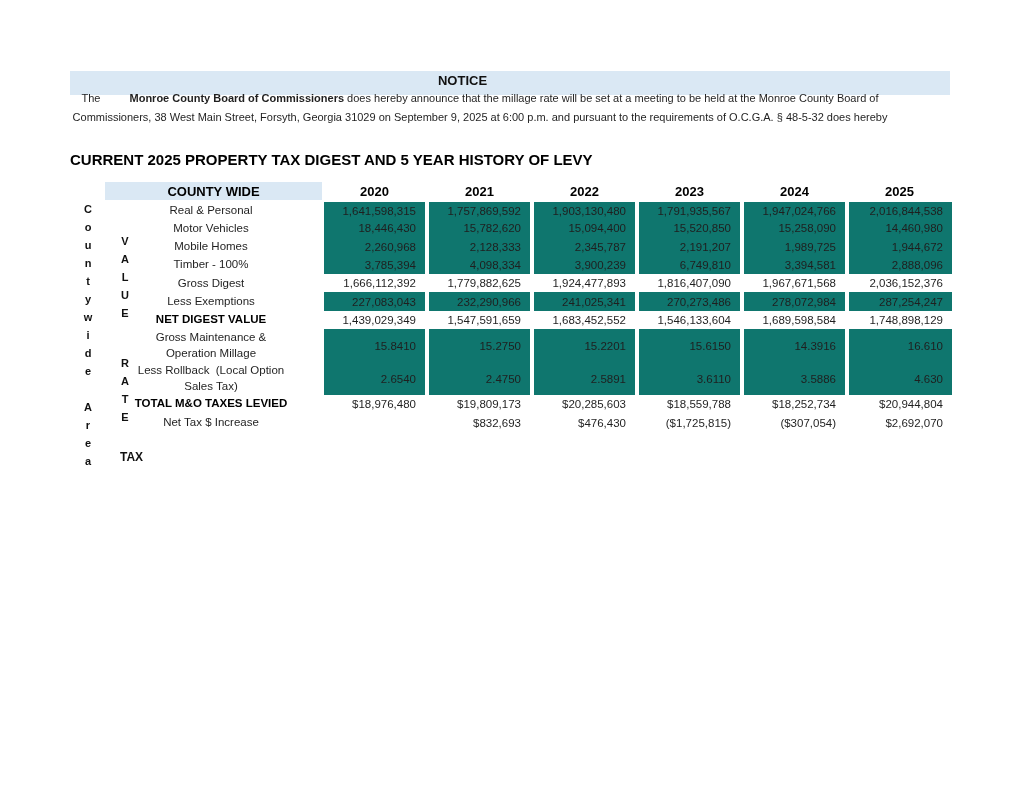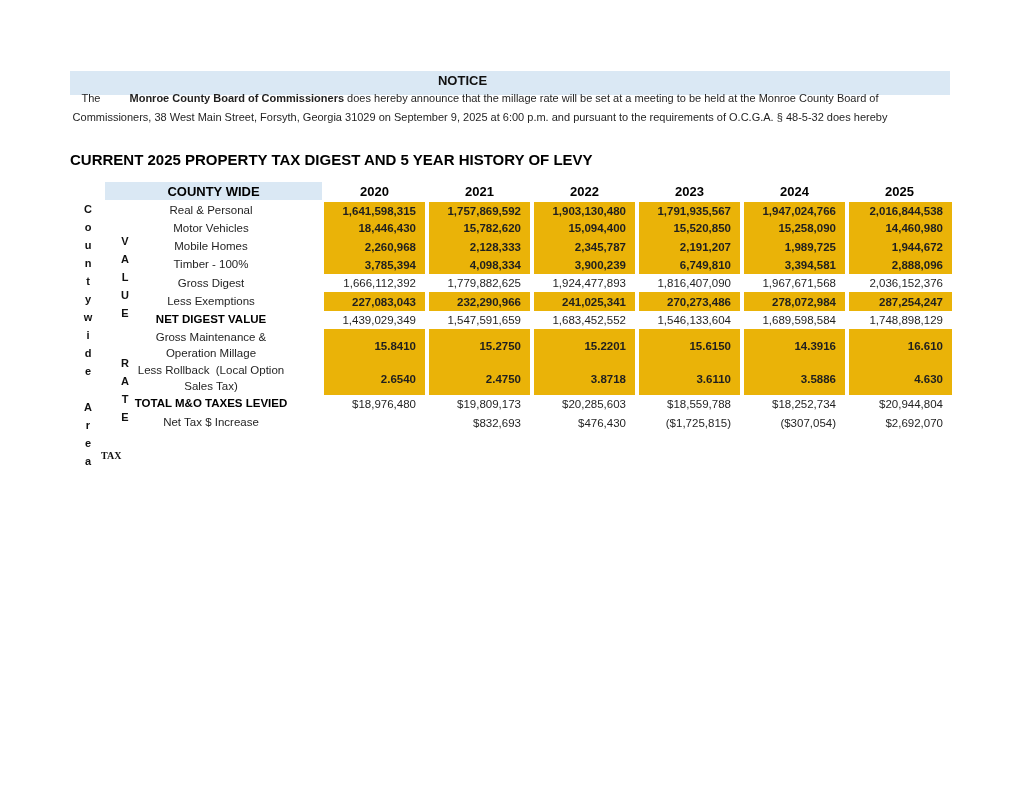--- a/index.html
+++ b/index.html
@@ -44,22 +44,22 @@
   .vstack {
     position: absolute;
     font-weight: 700; font-size: 11px; color: #111;
     line-height: 18px; text-align: center; width: 14px;
   }
   .stack-countywide { left: 81px; top: 200px; }
   .stack-area       { left: 81px; top: 398px; }
   .stack-value      { left: 118px; top: 232px; }
   .stack-rate       { left: 118px; top: 354px; }
   .tax-label {
-    position: absolute; left: 101px; top: 450px;
-    font-weight: 700; font-size: 10px; color: #111; font-family: Liberation Serif, serif;
+    position: absolute; left: 120px; top: 450px;
+    font-weight: 700; font-size: 12px; color: #111;
   }
 
   
   .digest-table {
     position: absolute; left: 105px; top: 182px;
     border-collapse: collapse; table-layout: fixed;
     width: 847px;
     font-size: 11.5px; color: #1f1f1f;
   }
   .digest-table col.c-label { width: 217px; }
@@ -79,21 +79,21 @@
     text-align: center; padding-right: 3px;
     white-space: pre; line-height: 15.5px;
   }
   .label-cell.bold-label { font-weight: 700; color: #000; }
 
   .value-cell {
     text-align: right; padding-right: 9px;
     border-left: 4px solid #ffffff;
     white-space: nowrap;
   }
-  .value-cell.shaded { background: #eab308; font-weight: bold; }
+  .value-cell.shaded { background: #0f766e; }
 </style>
 </head>
 <body>
 
 <div class="notice-banner">
   <span>NOTICE</span>
 </div>
 
 <div class="notice-body">
   <div class="notice-line"><span>The </span><b>Monroe County Board of Commissioners</b><span> does hereby announce that the millage rate will be set at a meeting to be held at the Monroe County Board of</span></div>
@@ -226,21 +226,21 @@
         <td class="value-cell shaded">15.2750</td>
         <td class="value-cell shaded">15.2201</td>
         <td class="value-cell shaded">15.6150</td>
         <td class="value-cell shaded">14.3916</td>
         <td class="value-cell shaded">16.610</td>
       </tr>
       <tr class="tall">
         <td class="label-cell"><div>Less Rollback  (Local Option</div><div>Sales Tax)</div></td>
         <td class="value-cell shaded">2.6540</td>
         <td class="value-cell shaded">2.4750</td>
-        <td class="value-cell shaded">3.8718</td>
+        <td class="value-cell shaded">2.5891</td>
         <td class="value-cell shaded">3.6110</td>
         <td class="value-cell shaded">3.5886</td>
         <td class="value-cell shaded">4.630</td>
       </tr>
       <tr>
         <td class="label-cell bold-label"><div>TOTAL M&amp;O TAXES LEVIED</div></td>
         <td class="value-cell">$18,976,480</td>
         <td class="value-cell">$19,809,173</td>
         <td class="value-cell">$20,285,603</td>
         <td class="value-cell">$18,559,788</td>

